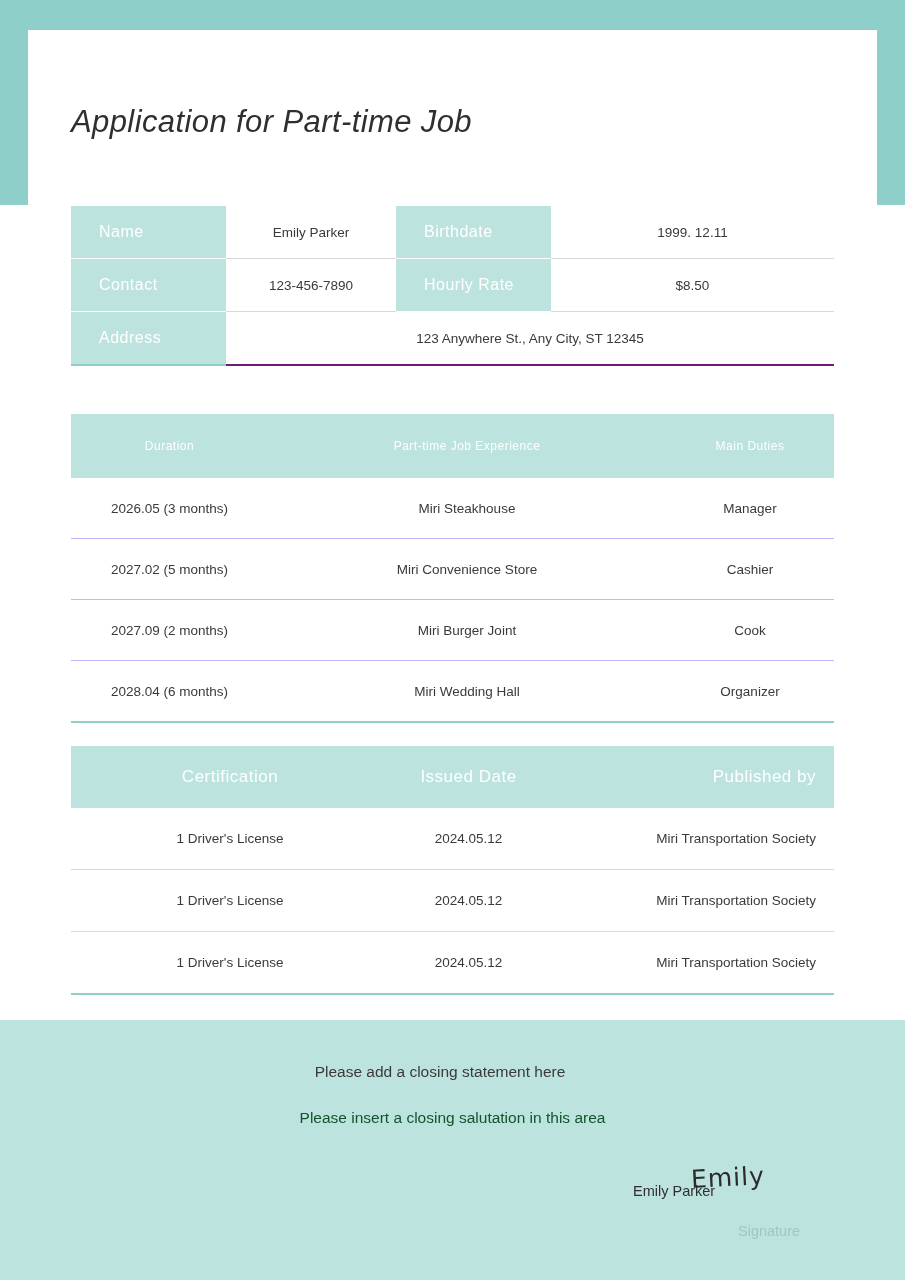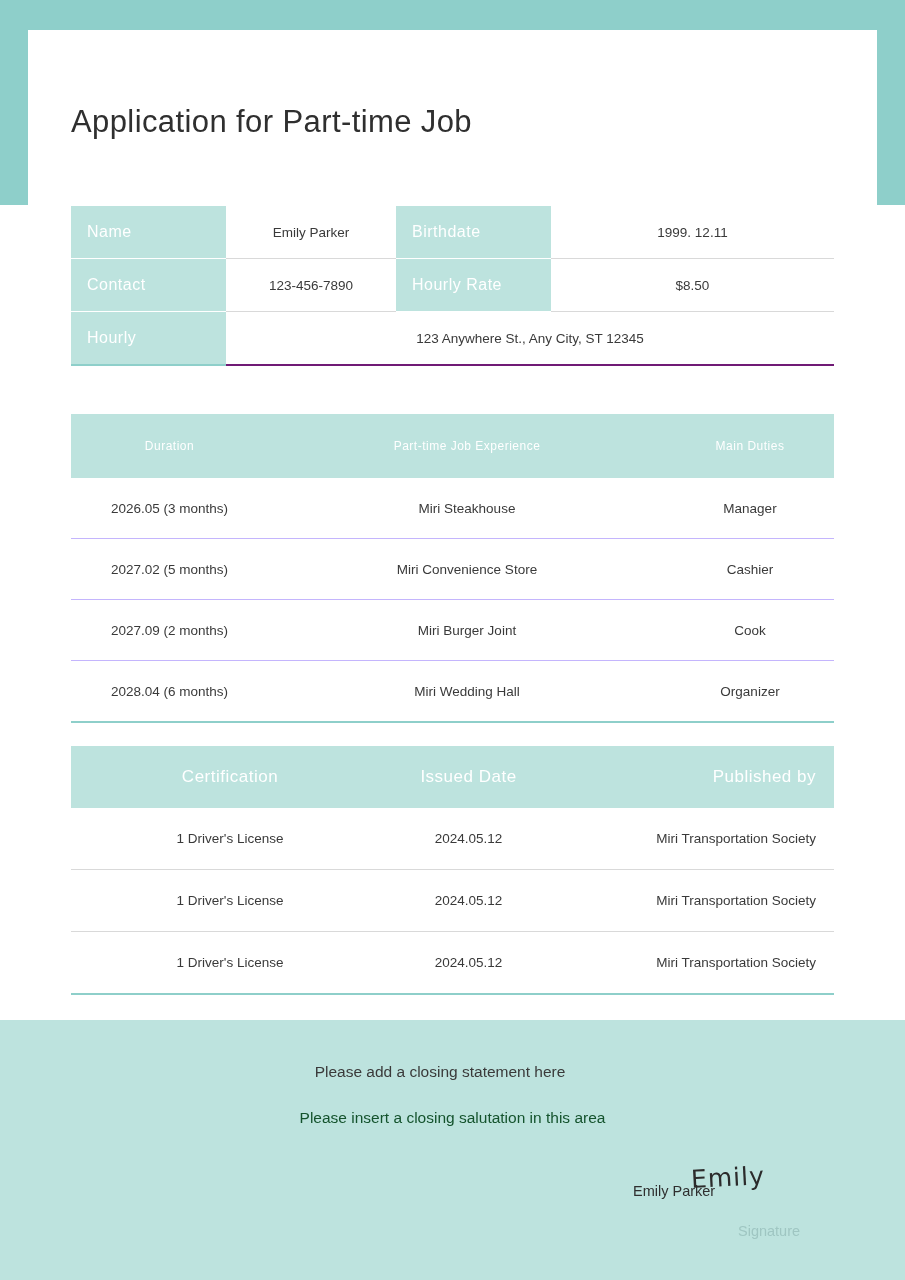--- a/index.html
+++ b/index.html
@@ -50,20 +50,21 @@
   
   .title {
     position: absolute;
     left: 71px;
     top: 104px;
     font-size: 31px;
     letter-spacing: 0.4px;
     color: #2f2f2f;
     font-weight: normal;
     white-space: nowrap;
+    font-style: italic;
   }
 
   
   .block {
     position: absolute;
     left: 71px;
     width: 763px;
   }
 
   
@@ -75,21 +76,21 @@
   #info-table td {
     height: 50px;
     vertical-align: middle;
     font-size: 13.5px;
     border-bottom: 1px solid #d9d9d9;
   }
   #info-table .lbl {
     background: #bde3de;
     color: #ffffff;
     text-align: left;
-    padding-left: 16px;
+    padding-left: 28px;
     font-size: 16px;
     letter-spacing: 0.5px;
     border-bottom: 1px solid #ffffff;
   }
   #info-table .val {
     text-align: center;
     color: #3a3a3a;
   }
   #info-table tr:last-child td.lbl {
     border-bottom: 2px solid #8ecfca;
@@ -224,21 +225,21 @@
         <td class="lbl">Birthdate</td>
         <td class="val">1999. 12.11</td>
       </tr>
       <tr>
         <td class="lbl">Contact</td>
         <td class="val">123-456-7890</td>
         <td class="lbl">Hourly Rate</td>
         <td class="val">$8.50</td>
       </tr>
       <tr>
-        <td class="lbl">Hourly</td>
+        <td class="lbl">Address</td>
         <td class="val" colspan="3">123 Anywhere St., Any City, ST 12345</td>
       </tr>
     </tbody>
   </table>
 
   <table class="block" id="exp-table">
     <colgroup>
       <col style="width:197px">
       <col style="width:398px">
       <col style="width:168px">

